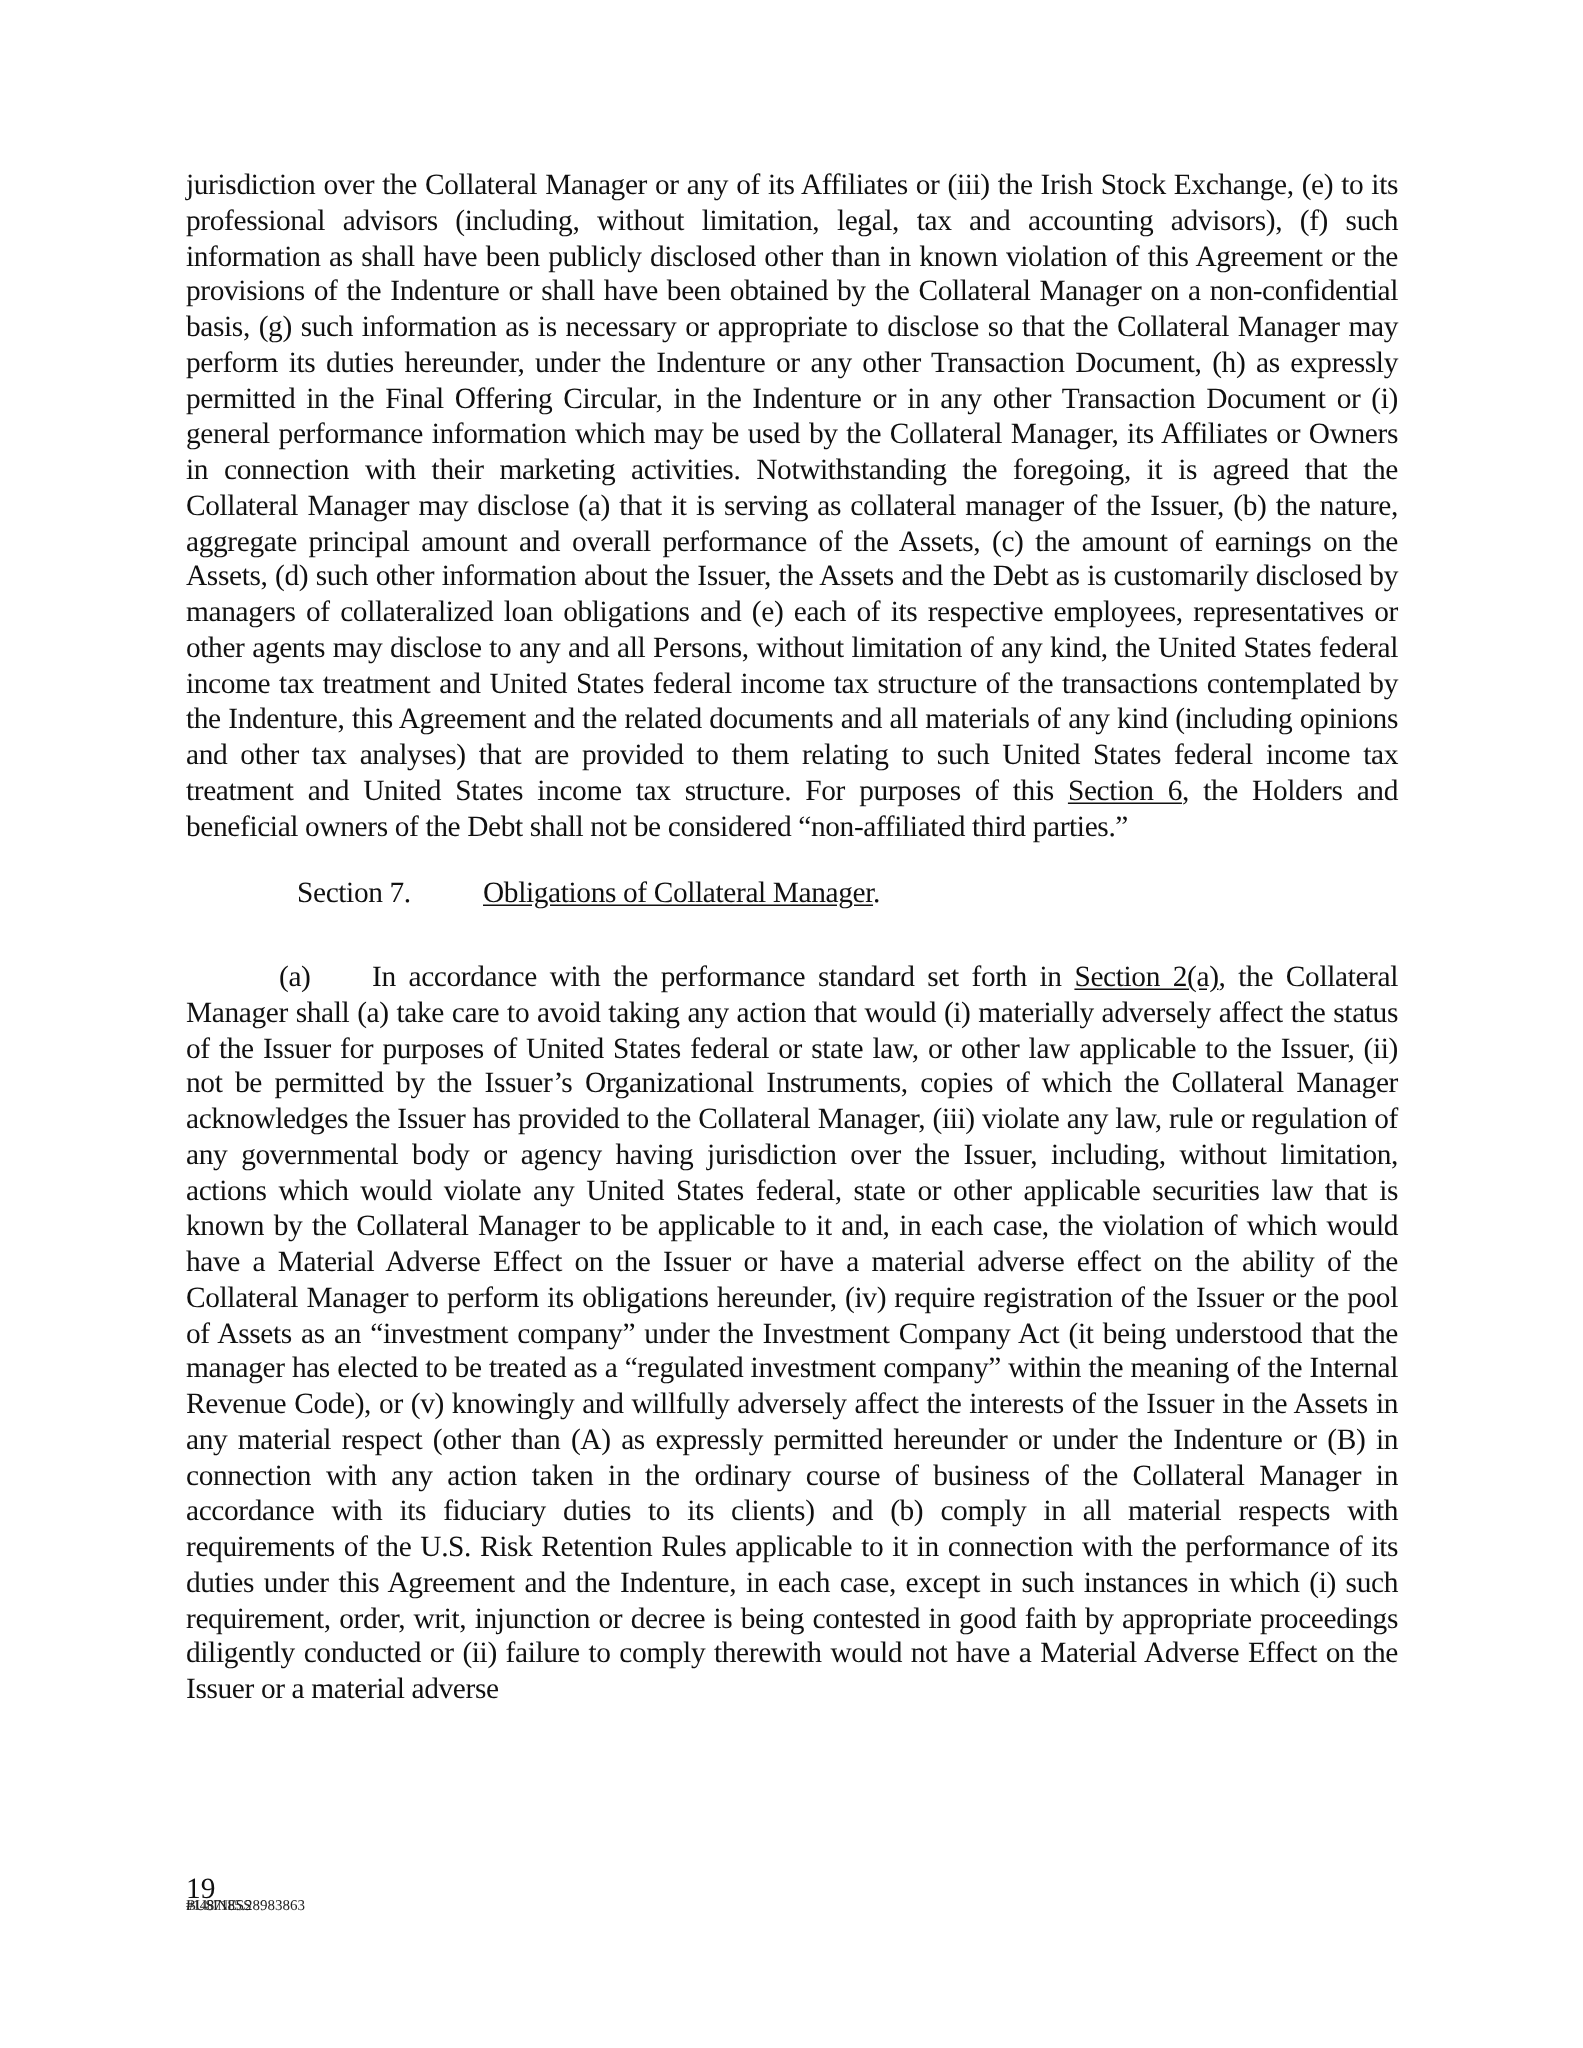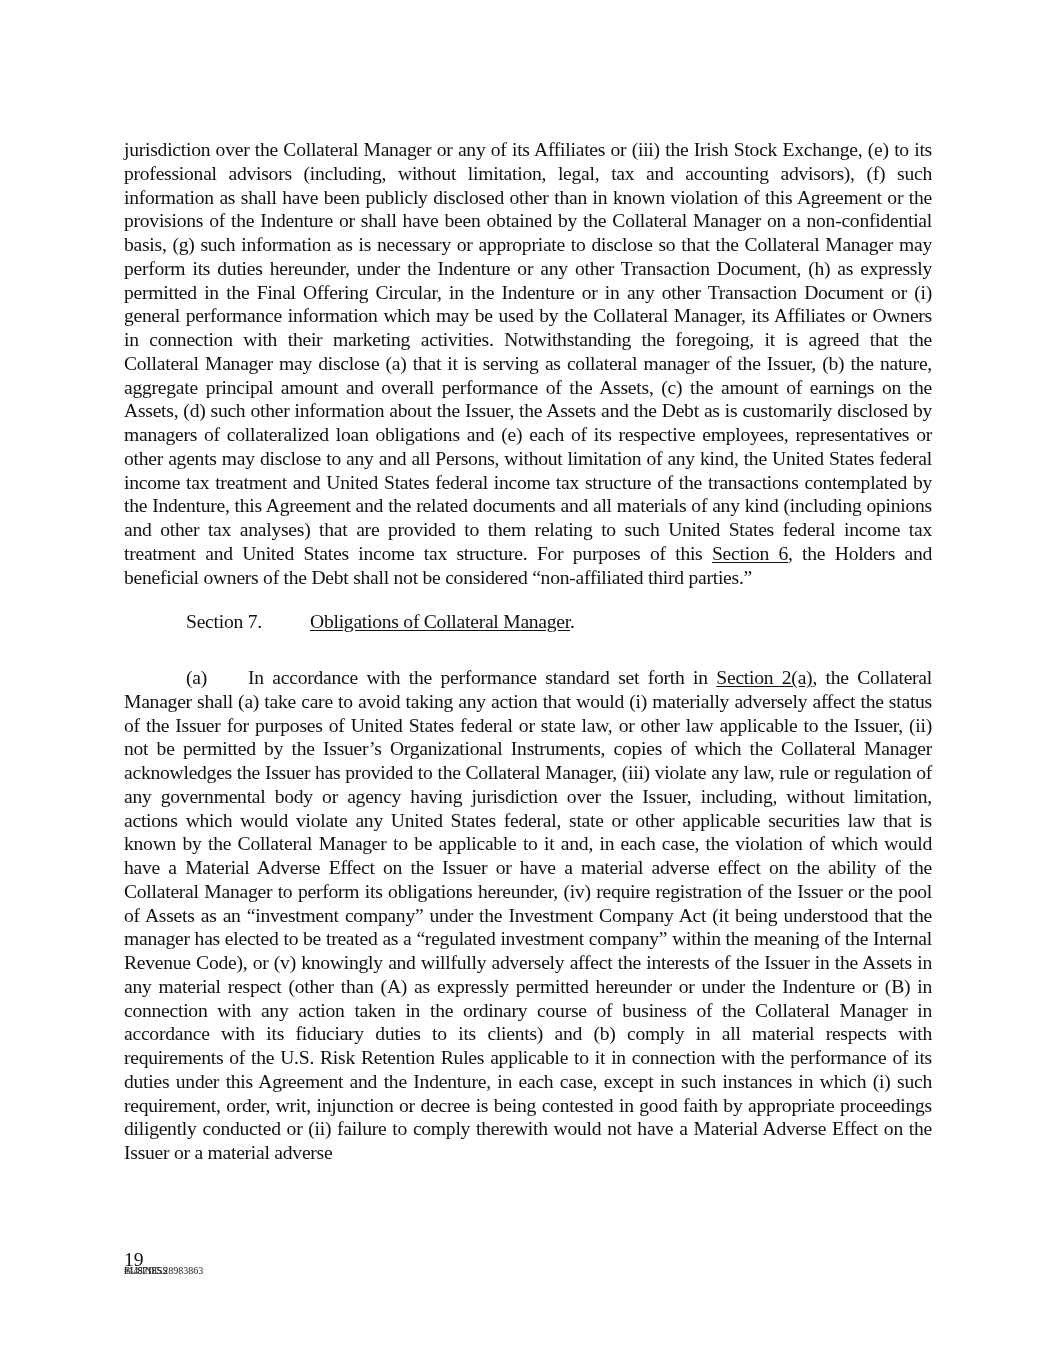--- a/index.html
+++ b/index.html
@@ -11,39 +11,39 @@
     width: 1055px;
     height: 1365px;
     position: relative;
     overflow: hidden;
     font-family: "Liberation Serif", "DejaVu Serif", serif;
     color: #111111;
   }
   .page {
     position: absolute;
     left: 124px;
-    top: 138px;
+    top: 112px;
     width: 808px;
   }
   .para {
     font-size: 19.6px;
     line-height: 23.75px;
     text-align: justify;
     margin: 0;
     letter-spacing: -0.25px;
     word-spacing: 0px;
   }
   .para .u {
     text-decoration: underline;
     text-underline-offset: 2px;
   }
   .heading {
     font-size: 19.6px;
     line-height: 23.75px;
-    margin: 0;
+    margin: 12px;
     margin-top: 21px;
     padding-left: 62px;
     letter-spacing: -0.25px;
   }
   .heading .num {
     display: inline-block;
     width: 124px;
   }
   .heading .title {
     text-decoration: underline;

